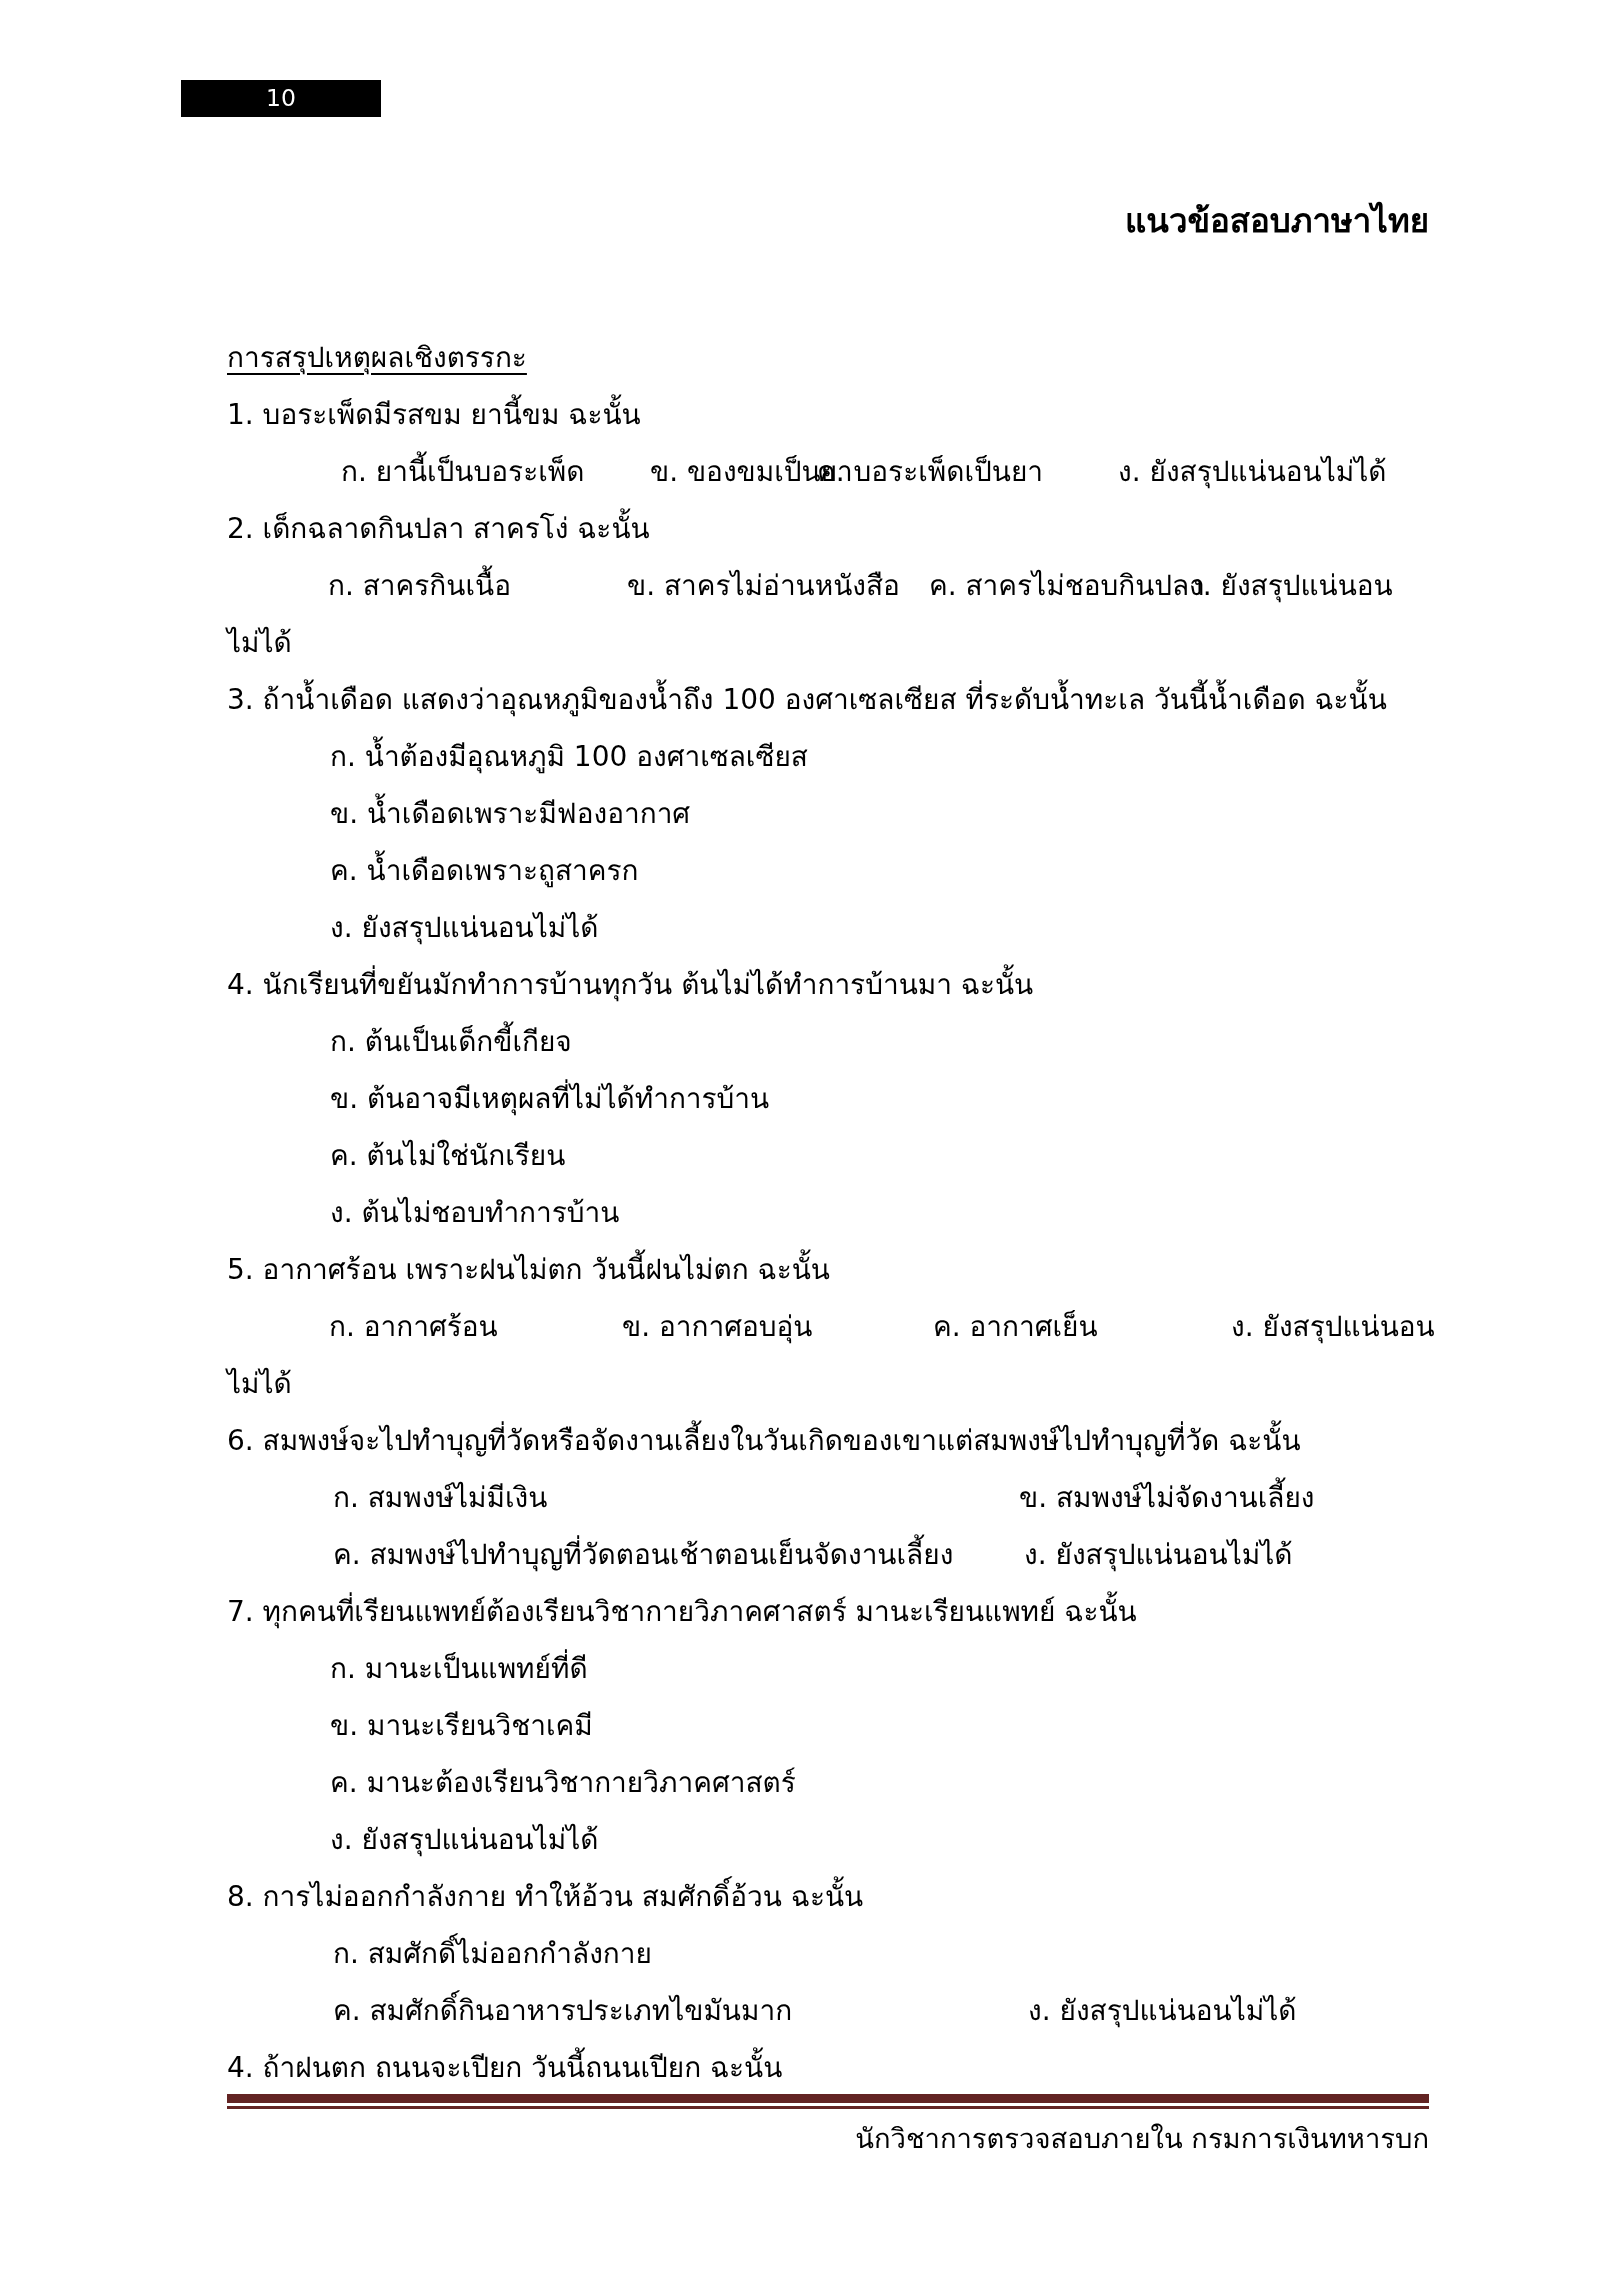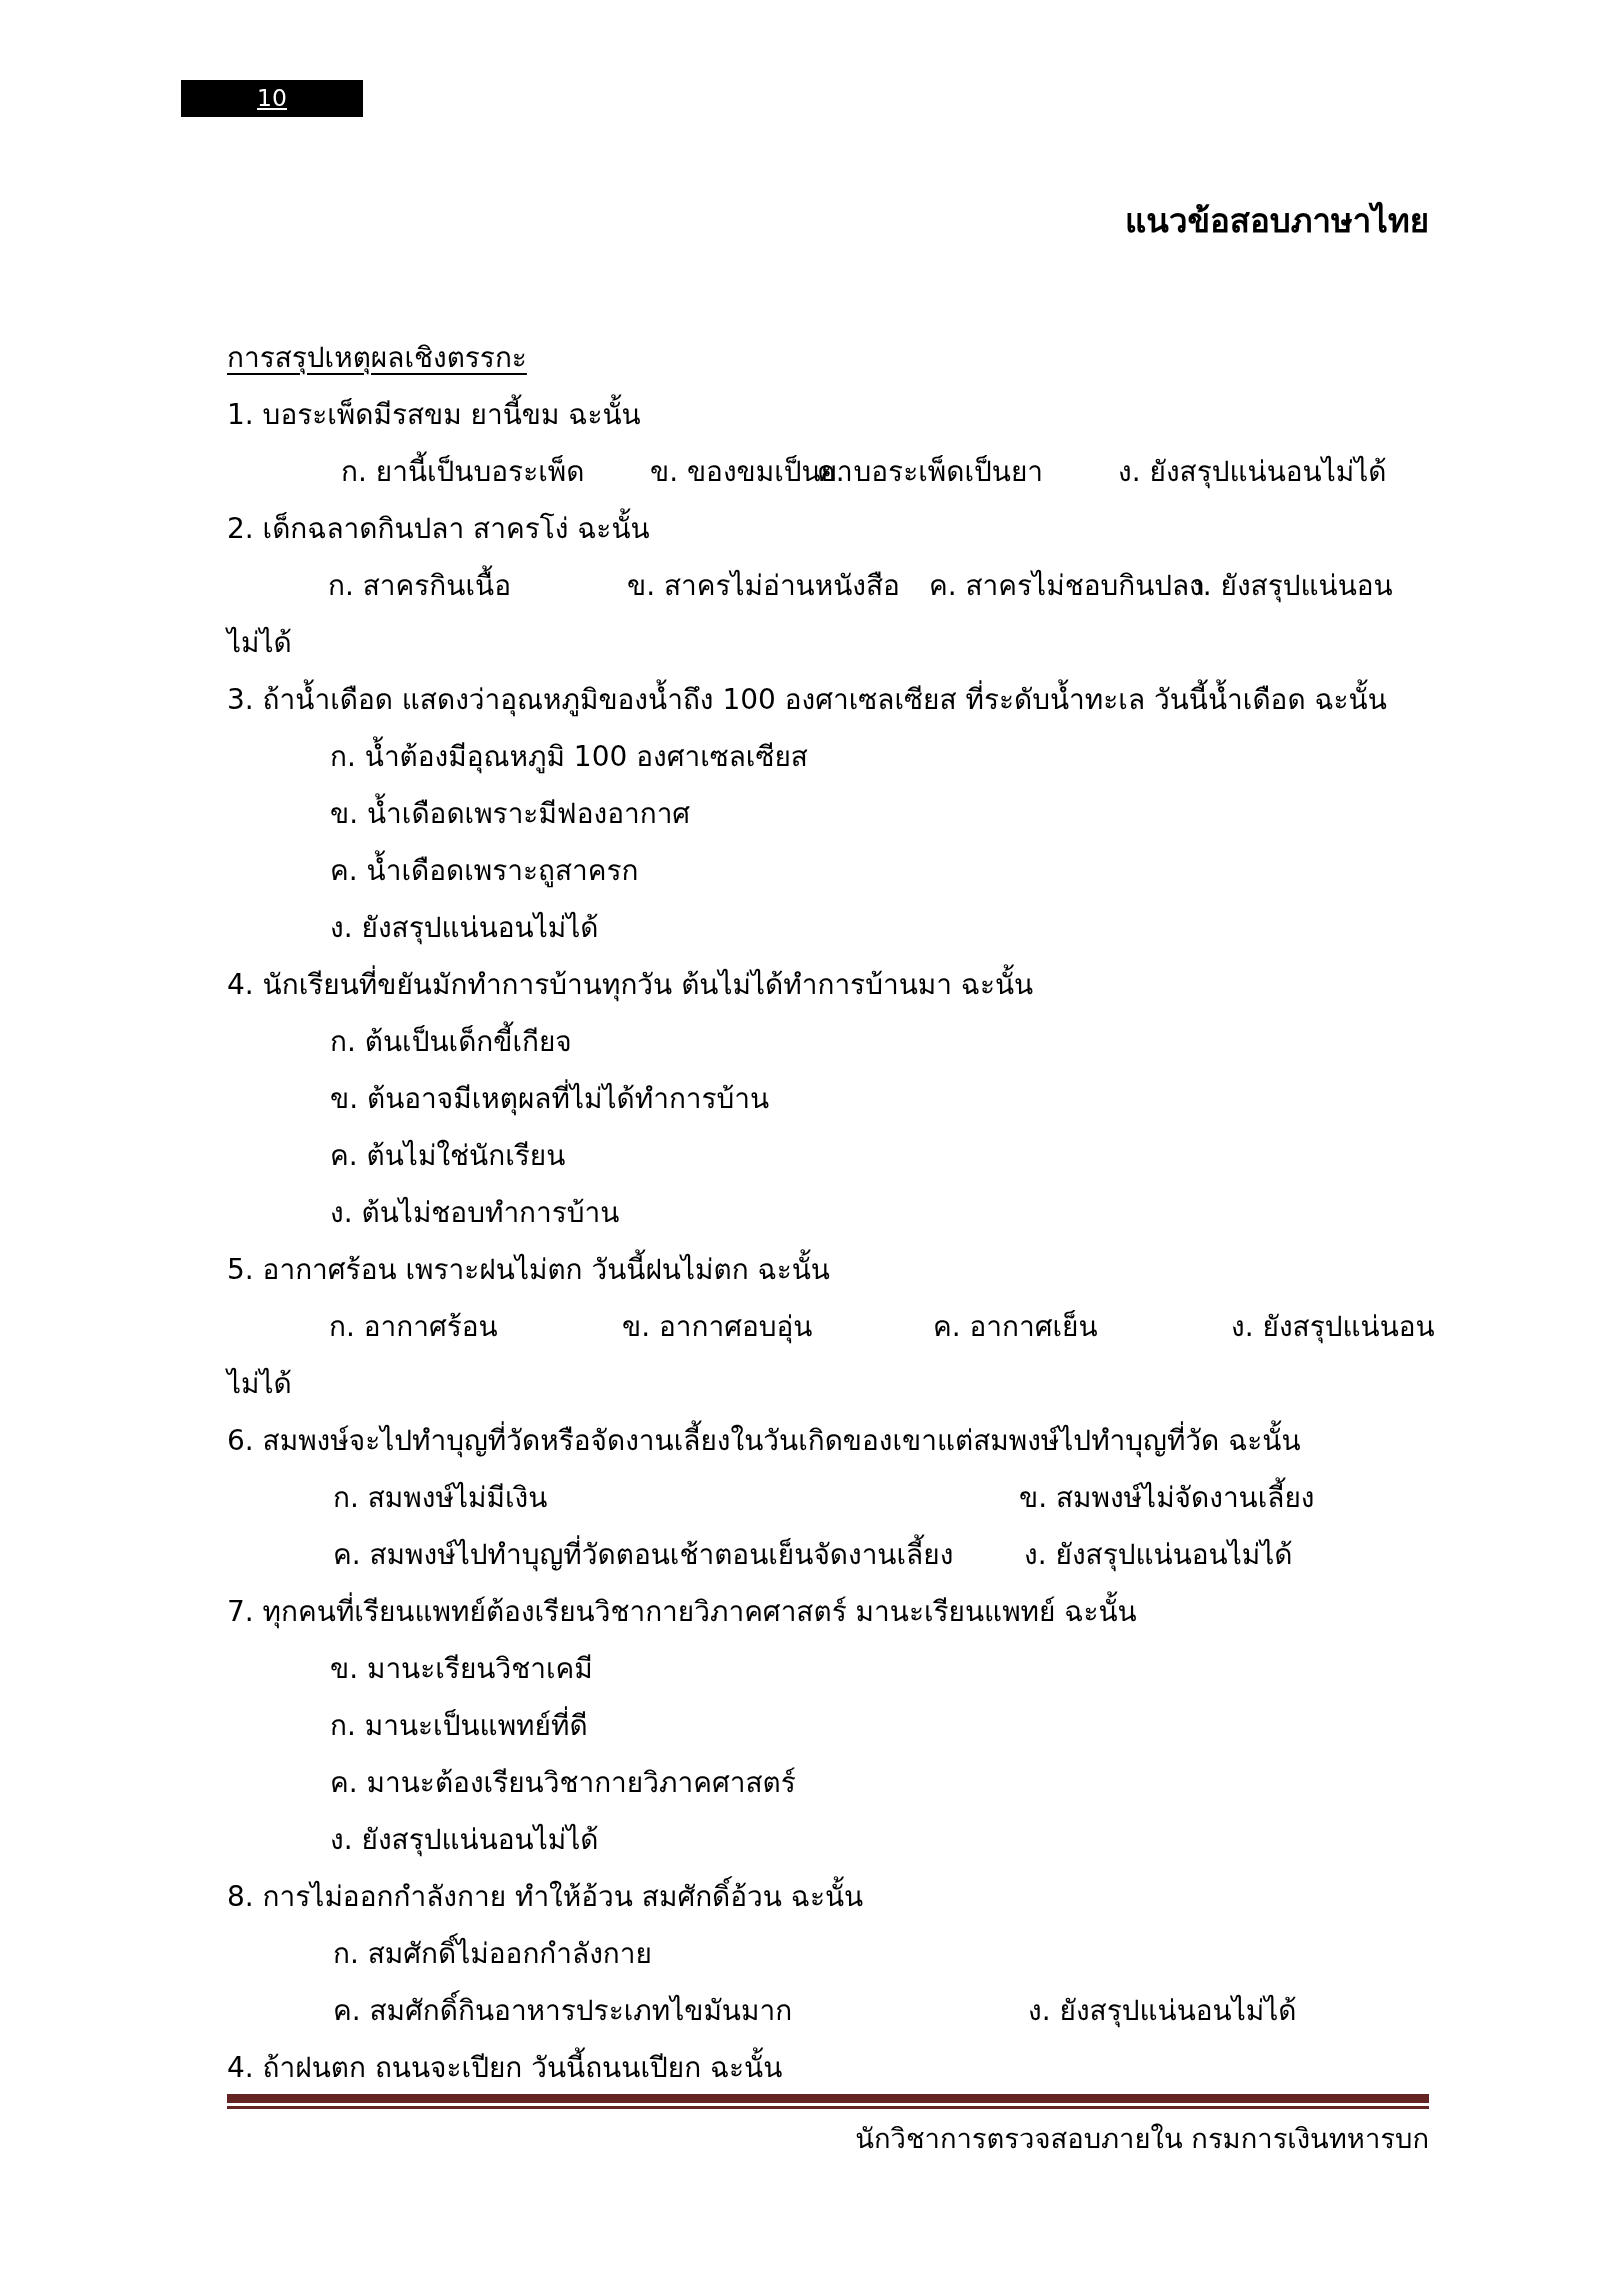--- a/index.html
+++ b/index.html
@@ -6,25 +6,24 @@
   .page{
     position:relative;
     width:1621px;height:2293px;
     background:#ffffff;
     font-family:"DejaVu Sans","Liberation Sans",sans-serif;
     color:#000000;
     overflow:hidden;
   }
   .page-number-box{
     position:absolute;left:181px;top:80px;
-    width:182px;height:37px;
+    width:200px;height:37px;
     background:#000000;color:#ffffff;
     text-align:center;line-height:37px;
     font-size:23.5px;
-    text-decoration:underline;
   }
   .doc-title{
     position:absolute;left:227px;top:194px;width:1202px;
     text-align:right;font-size:33px;font-weight:bold;
     white-space:nowrap;
   }
   .content{
     position:absolute;left:227px;top:329px;width:1202px;
   }
   .line{
@@ -101,22 +100,22 @@
     <div class="line">
       <span class="opt-abs" style="left:106px">ก. สมพงษ์ไม่มีเงิน</span>
       <span class="opt-abs" style="left:792px">ข. สมพงษ์ไม่จัดงานเลี้ยง</span>
     </div>
     <div class="line">
       <span class="opt-abs" style="left:106px">ค. สมพงษ์ไปทำบุญที่วัดตอนเช้าตอนเย็นจัดงานเลี้ยง</span>
       <span class="opt-abs" style="left:797px">ง. ยังสรุปแน่นอนไม่ได้</span>
     </div>
 
     <div class="line">7. ทุกคนที่เรียนแพทย์ต้องเรียนวิชากายวิภาคศาสตร์ มานะเรียนแพทย์ ฉะนั้น</div>
+    <div class="line indent">ก. มานะเป็นแพทย์ที่ดี</div>
     <div class="line indent">ข. มานะเรียนวิชาเคมี</div>
-    <div class="line indent">ก. มานะเป็นแพทย์ที่ดี</div>
     <div class="line indent">ค. มานะต้องเรียนวิชากายวิภาคศาสตร์</div>
     <div class="line indent">ง. ยังสรุปแน่นอนไม่ได้</div>
 
     <div class="line">8. การไม่ออกกำลังกาย ทำให้อ้วน สมศักดิ์อ้วน ฉะนั้น</div>
     <div class="line">
       <span class="opt-abs" style="left:106px">ก. สมศักดิ์ไม่ออกกำลังกาย</span>
     </div>
     <div class="line">
       <span class="opt-abs" style="left:106px">ค. สมศักดิ์กินอาหารประเภทไขมันมาก</span>
       <span class="opt-abs" style="left:801px">ง. ยังสรุปแน่นอนไม่ได้</span>

